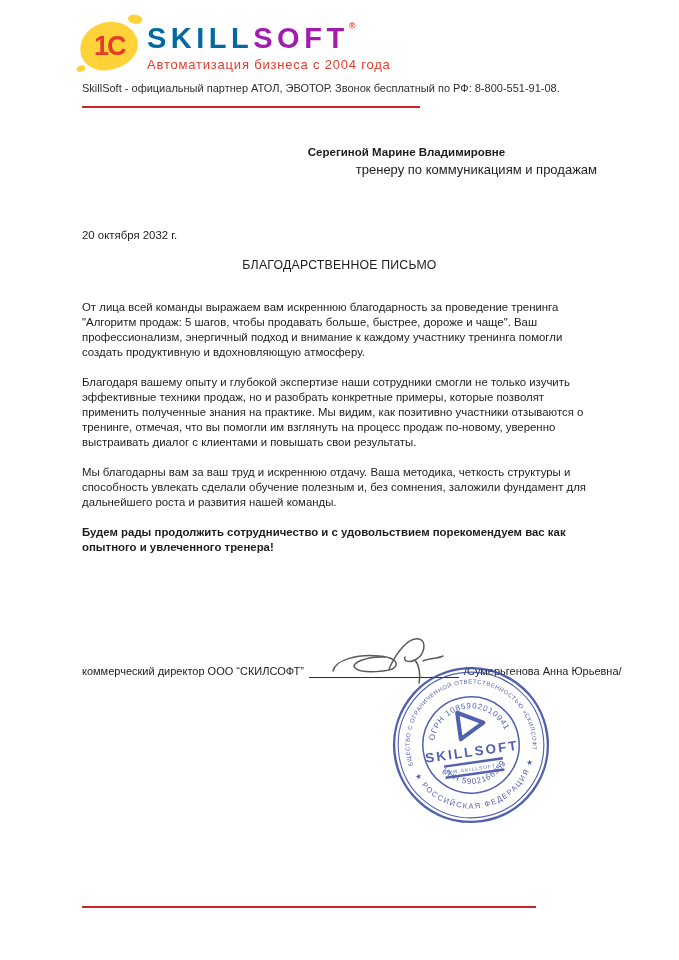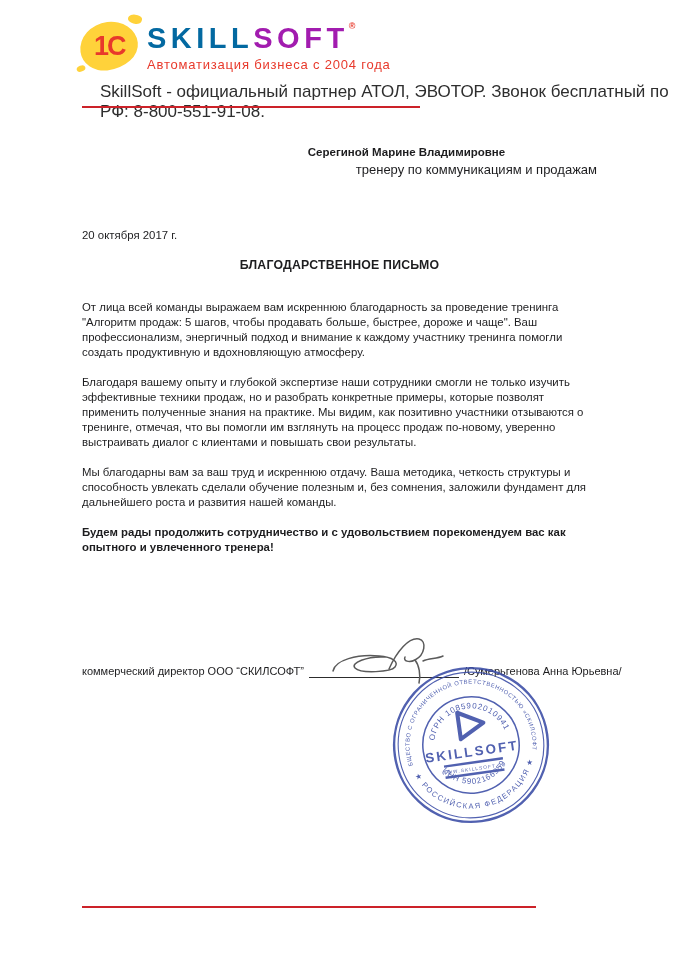--- a/index.html
+++ b/index.html
@@ -35,34 +35,34 @@
     font-weight:bold; font-size:27px; color:#e8392b; letter-spacing:-2px;
     transform: rotate(7deg); line-height:1;
   }
   .logo-text-block { margin-left:9px; padding-top:6px; }
   .brand { font-weight:bold; font-size:29px; line-height:1; letter-spacing:4.5px; white-space:nowrap; }
   .brand-red { color:#0369a1; }
   .brand-orange { color:#a21caf; }
   .reg { font-size:9px; color:#e8392b; vertical-align:top; position:relative; top:-2px; letter-spacing:0; }
   .tagline { margin-top:4px; font-size:13px; color:#e8392b; letter-spacing:0.8px; }
 
-  .partner-line { position:absolute; left:82px; top:82px; font-size:17px; color:#2e2e2e;margin-left:18px; }
+  .partner-line { position:absolute; left:82px; top:82px; font-size:11px; color:#2e2e2e; }
   .rule { position:absolute; height:2px; background:#cc2229; }
   .rule-top { left:82px; top:106px; width:338px; }
   .rule-bottom { left:82px; top:906px; width:454px; }
 
   
   .recipient { position:absolute; top:146px; right:82px; text-align:left; }
   .recipient-name { font-size:11.5px; font-weight:bold; }
   .recipient-role { font-size:13px; margin-top:4px;margin-left:48px; }
 
   
   .date { position:absolute; left:82px; top:229px; font-size:11.4px; }
   .title { position:absolute; left:0; right:0; top:258px; text-align:center;
-           font-size:12.3px; font-weight:bold; letter-spacing:0.2px; }
+           font-size:12.3px; font-weight:normal; letter-spacing:0.2px; }
   .body-text { position:absolute; left:82px; right:80px; top:300px; }
   .body-text p { margin:0 0 15px 0; font-size:11.4px; line-height:15px; }
   .body-text p.closing { font-weight:bold; }
 
   
   .sign-row { position:absolute; left:82px; right:82px; top:636px; height:42px;
               display:flex; align-items:flex-end; }
   .sign-label-left { font-size:11px; white-space:nowrap; padding-bottom:1px; }
   .sign-line { flex:1 1 auto; margin:0 5px; border-bottom:1.2px solid #2c2c2c;
                position:relative; height:100%; min-width:150px; }
@@ -90,21 +90,21 @@
   </div>
 
   <div class="partner-line">SkillSoft - официальный партнер АТОЛ, ЭВОТОР. Звонок бесплатный по РФ: 8-800-551-91-08.</div>
   <div class="rule rule-top"></div>
 
   <div class="recipient">
     <div class="recipient-name">Серегиной Марине Владимировне</div>
     <div class="recipient-role">тренеру по коммуникациям и продажам</div>
   </div>
 
-  <div class="date">20 октября 2017 г.</div>
+  <div class="date">20 октября 2032 г.</div>
   <div class="title">БЛАГОДАРСТВЕННОЕ ПИСЬМО</div>
 
   <div class="body-text">
     <p>От лица всей команды выражаем вам искреннюю благодарность за проведение тренинга "Алгоритм продаж: 5 шагов, чтобы продавать больше, быстрее, дороже и чаще". Ваш профессионализм, энергичный подход и внимание к каждому участнику тренинга помогли создать продуктивную и вдохновляющую атмосферу.</p>
     <p>Благодаря вашему опыту и глубокой экспертизе наши сотрудники смогли не только изучить эффективные техники продаж, но и разобрать конкретные примеры, которые позволят применить полученные знания на практике. Мы видим, как позитивно участники отзываются о тренинге, отмечая, что вы помогли им взглянуть на процесс продаж по-новому, уверенно выстраивать диалог с клиентами и повышать свои результаты.</p>
     <p>Мы благодарны вам за ваш труд и искреннюю отдачу. Ваша методика, четкость структуры и способность увлекать сделали обучение полезным и, без сомнения, заложили фундамент для дальнейшего роста и развития нашей команды.</p>
     <p class="closing">Будем рады продолжить сотрудничество и с удовольствием порекомендуем вас как опытного и увлеченного тренера!</p>
   </div>
 
   <div class="sign-row">

